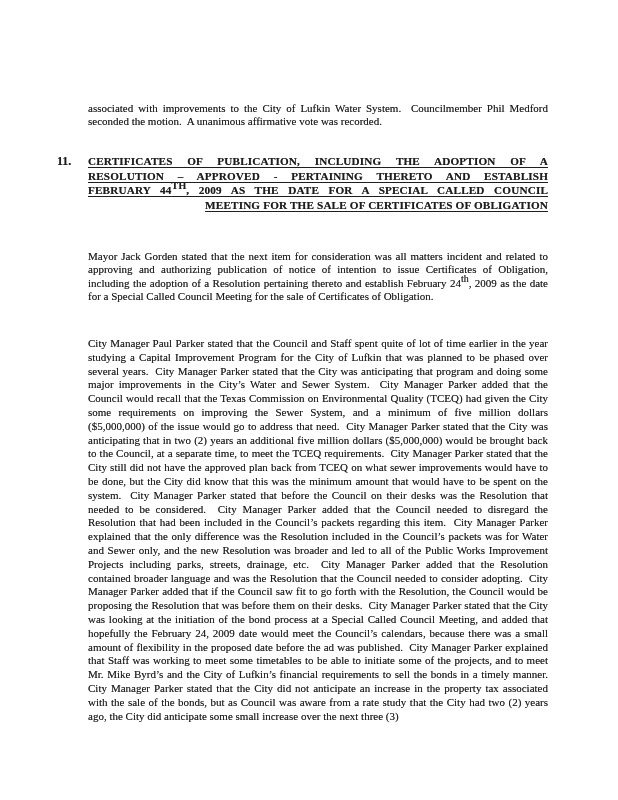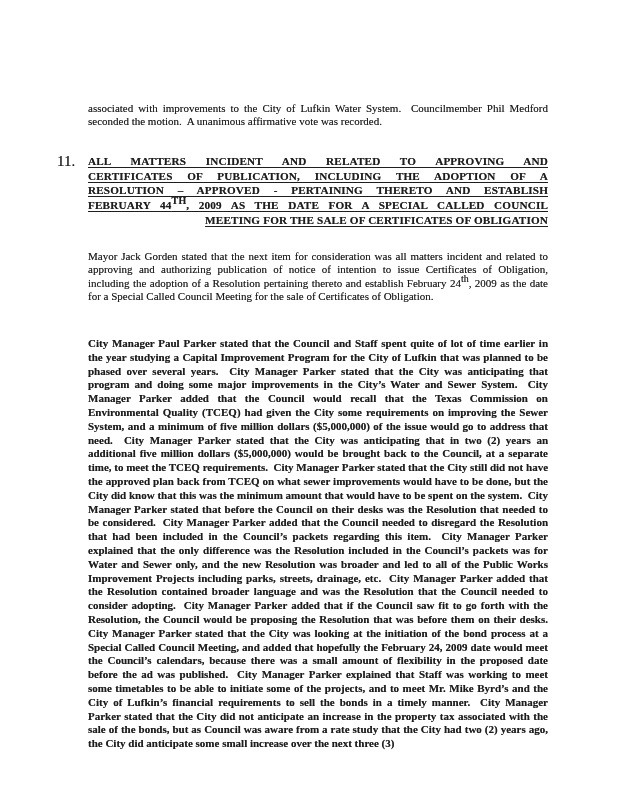--- a/index.html
+++ b/index.html
@@ -34,22 +34,22 @@
   .item {
     position: absolute;
     top: 110px;
     left: 88px;
     width: 460px;
   }
   .item-number {
     position: absolute;
     left: -31px;
     top: 0;
-    font-weight: 400;
-    font-size: 15px;
+    font-weight: 700;
+    font-size: 12px;
     line-height: 14.7px;
   }
   .heading {
     font-weight: 700;
     font-size: 11.2px;
     line-height: 14.7px;
     letter-spacing: 0.15px;
   }
   .h-line {
     display: block;
@@ -67,39 +67,37 @@
     top: 206px;
     left: 88px;
     width: 460px;
   }
   .manager {
     position: absolute;
     top: 293px;
     left: 88px;
     width: 460px;
     line-height: 13.8px;
-    font-weight: bold;
   }
   sup {
     font-size: 10px;
     line-height: 0;
     vertical-align: super;
   }
 </style>
 </head>
 <body>
 
 <div class="page">
 
   <p class="body-text intro">associated with improvements to the City of Lufkin Water System.  Councilmember Phil Medford seconded the motion.  A unanimous affirmative vote was recorded.</p>
 
   <section class="item">
     <span class="item-number">11.</span>
     <div class="heading">
-      <div class="h-line justify">ALL MATTERS INCIDENT AND RELATED TO APPROVING AND</div>
       <div class="h-line justify">CERTIFICATES OF PUBLICATION, INCLUDING THE ADOPTION OF A</div>
       <div class="h-line justify">RESOLUTION – APPROVED - PERTAINING THERETO AND ESTABLISH</div>
       <div class="h-line justify"><span>FEBRUARY 44</span><sup>TH</sup><span>, 2009 AS THE DATE FOR A SPECIAL CALLED COUNCIL</span></div>
       <div class="h-line">MEETING FOR THE SALE OF CERTIFICATES OF OBLIGATION</div>
     </div>
   </section>
 
   <p class="body-text mayor"><span>Mayor Jack Gorden stated that the next item for consideration was all matters incident and related to approving and authorizing publication of notice of intention to issue Certificates of Obligation, including the adoption of a Resolution pertaining thereto and establish February 24</span><sup>th</sup><span>, 2009 as the date for a Special Called Council Meeting for the sale of Certificates of Obligation.</span></p>
 
   <p class="body-text manager">City Manager Paul Parker stated that the Council and Staff spent quite of lot of time earlier in the year studying a Capital Improvement Program for the City of Lufkin that was planned to be phased over several years.  City Manager Parker stated that the City was anticipating that program and doing some major improvements in the City’s Water and Sewer System.  City Manager Parker added that the Council would recall that the Texas Commission on Environmental Quality (TCEQ) had given the City some requirements on improving the Sewer System, and a minimum of five million dollars ($5,000,000) of the issue would go to address that need.  City Manager Parker stated that the City was anticipating that in two (2) years an additional five million dollars ($5,000,000) would be brought back to the Council, at a separate time, to meet the TCEQ requirements.  City Manager Parker stated that the City still did not have the approved plan back from TCEQ on what sewer improvements would have to be done, but the City did know that this was the minimum amount that would have to be spent on the system.  City Manager Parker stated that before the Council on their desks was the Resolution that needed to be considered.  City Manager Parker added that the Council needed to disregard the Resolution that had been included in the Council’s packets regarding this item.  City Manager Parker explained that the only difference was the Resolution included in the Council’s packets was for Water and Sewer only, and the new Resolution was broader and led to all of the Public Works Improvement Projects including parks, streets, drainage, etc.  City Manager Parker added that the Resolution contained broader language and was the Resolution that the Council needed to consider adopting.  City Manager Parker added that if the Council saw fit to go forth with the Resolution, the Council would be proposing the Resolution that was before them on their desks.  City Manager Parker stated that the City was looking at the initiation of the bond process at a Special Called Council Meeting, and added that hopefully the February 24, 2009 date would meet the Council’s calendars, because there was a small amount of flexibility in the proposed date before the ad was published.  City Manager Parker explained that Staff was working to meet some timetables to be able to initiate some of the projects, and to meet Mr. Mike Byrd’s and the City of Lufkin’s financial requirements to sell the bonds in a timely manner.  City Manager Parker stated that the City did not anticipate an increase in the property tax associated with the sale of the bonds, but as Council was aware from a rate study that the City had two (2) years ago, the City did anticipate some small increase over the next three (3)</p>

